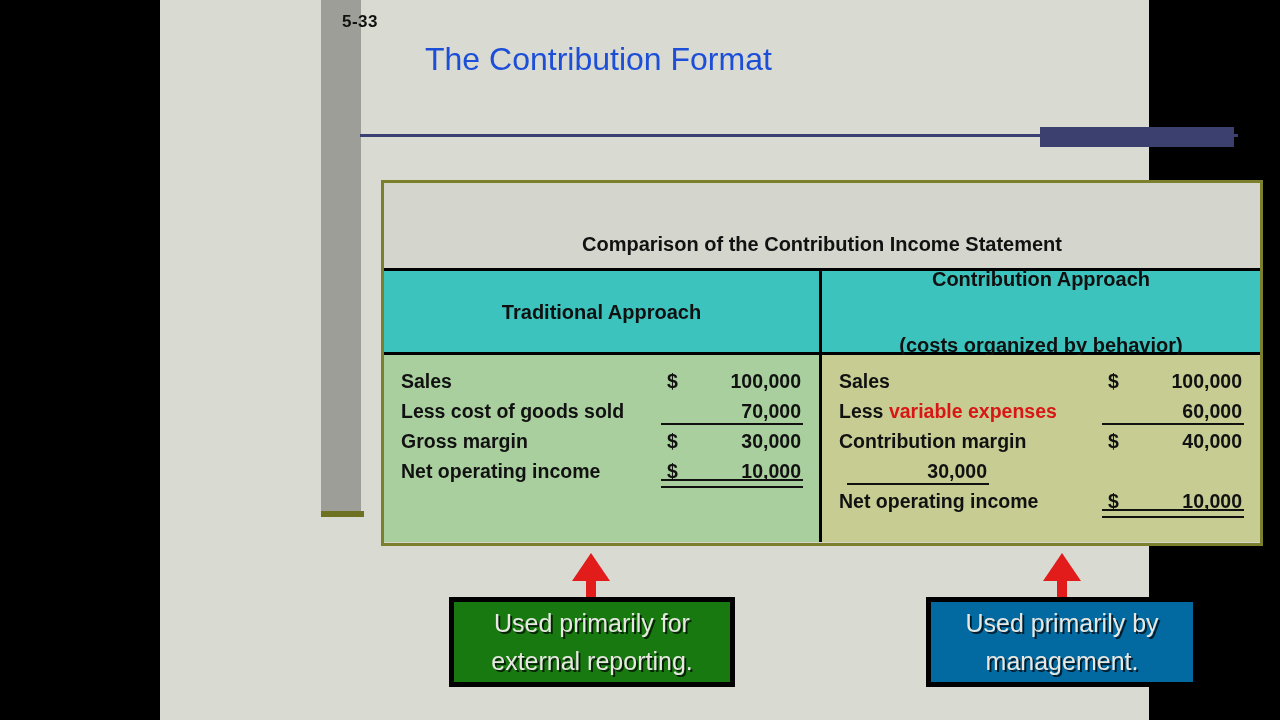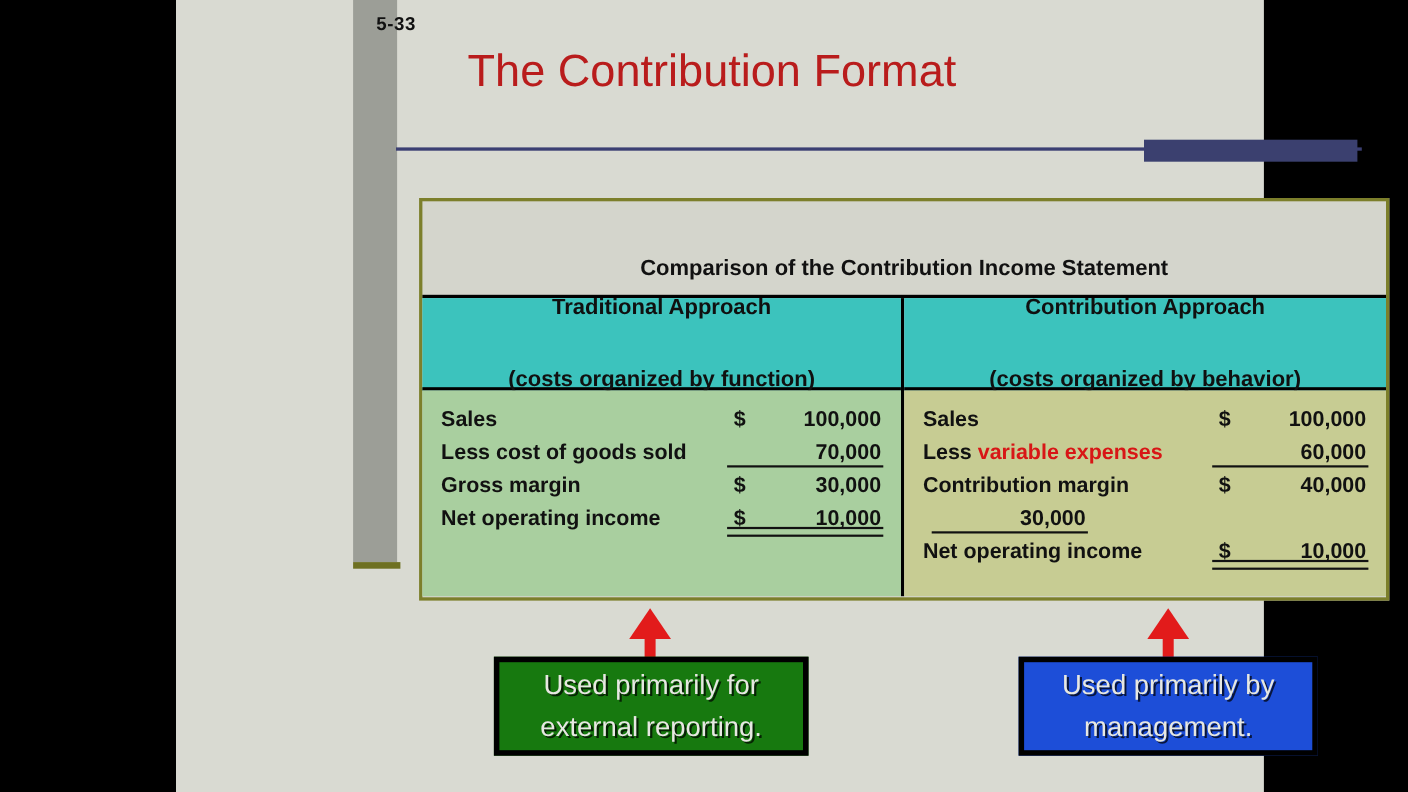--- a/index.html
+++ b/index.html
@@ -59,23 +59,23 @@
     font-weight: bold;
     color: #111111;
     letter-spacing: 0.5px;
   }
 
   
   .slide-title {
     position: absolute;
     left: 265px;
     top: 41px;
-    font-size: 41px;
+    font-size: 32px;
     font-weight: normal;
-    color: #b91c1c;
+    color: #1d4ed8;
     white-space: nowrap;
   }
 
   
   .title-rule {
     position: absolute;
     left: 200px;
     top: 134px;
     width: 878px;
     height: 3px;
@@ -235,21 +235,21 @@
     align-items: center;
     justify-content: center;
     text-align: center;
     font-size: 25px;
     line-height: 38px;
     color: #e7e8e2;
     text-shadow: 2px 2px 0 rgba(0,0,0,0.72);
   }
   .callout span { display: block; white-space: nowrap; }
   .callout-green { background: #17790f; }
-  .callout-red   { background: #1d4ed8; }
+  .callout-red   { background: #0369a1; }
 </style>
 </head>
 <body>
 
 <div id="slide-root">
 
   <div class="slide-canvas">
 
     <div class="left-band"></div>
     <div class="left-band-foot"></div>
@@ -265,21 +265,20 @@
 
       <div class="table-caption">
         <span>Comparison of the Contribution Income Statement</span>
       </div>
 
       <div class="table-cols">
 
         <div class="col col-left">
           <div class="col-head">
             <span>Traditional Approach</span>
-            <span>(costs organized by function)</span>
           </div>
           <div class="col-body green">
 
             <div class="stmt-row">
               <div class="stmt-label">Sales</div>
               <div class="stmt-amt">
                 <span class="cur">$</span><span>100,000</span>
               </div>
             </div>
 

